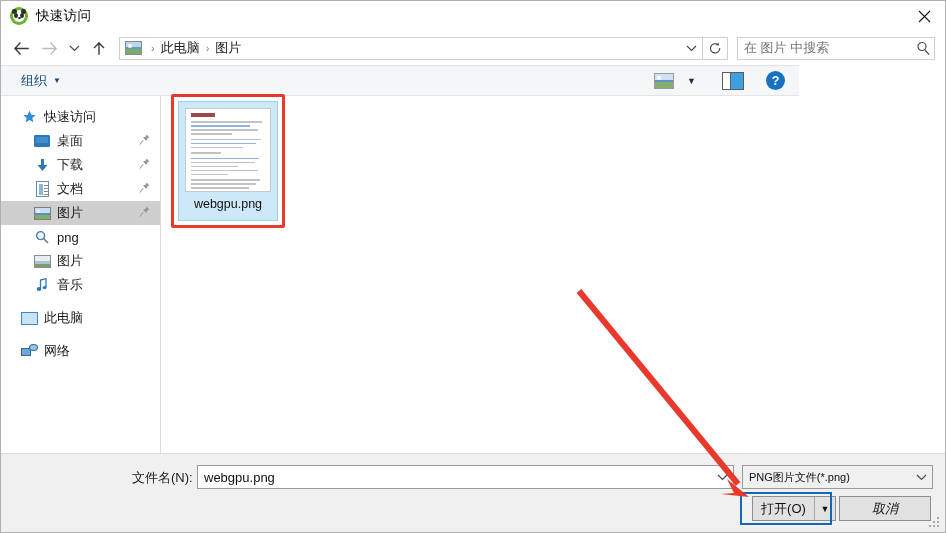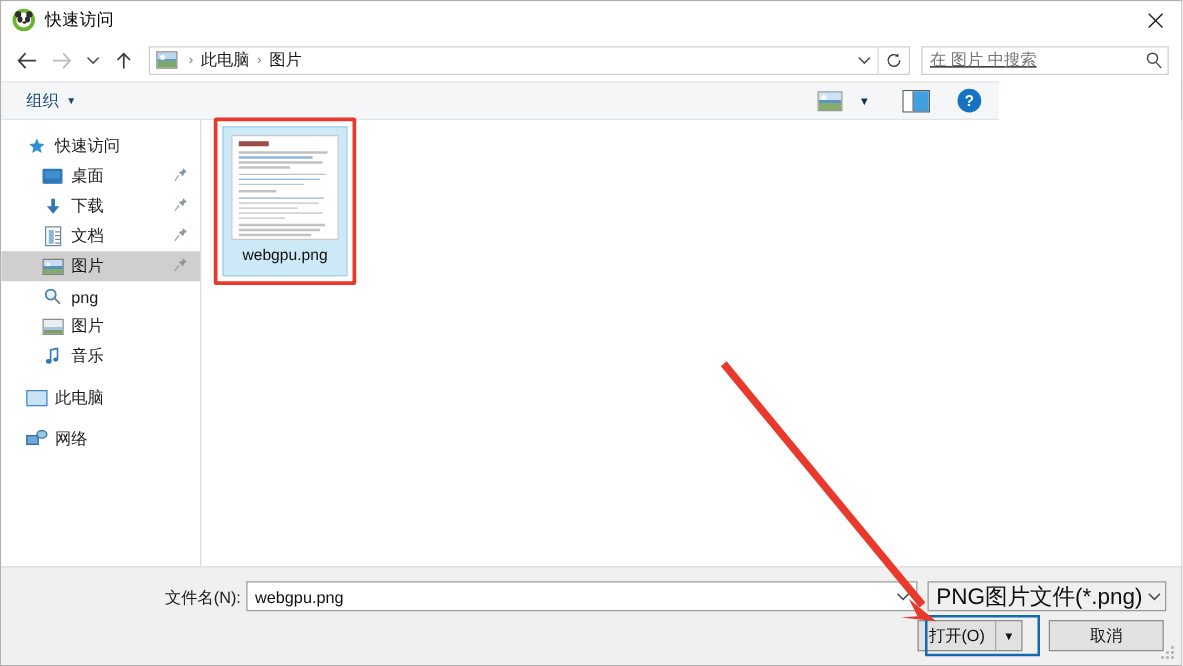--- a/index.html
+++ b/index.html
@@ -177,21 +177,20 @@
   .searchbox {
     margin-left: 9px;
     width: 198px;
     height: 23px;
     border: 1px solid #cfcfcf;
     background: #fff;
     box-sizing: border-box;
     display: flex;
     align-items: center;
     justify-content: space-between;
-    text-decoration: underline;
   }
   .search-ph {
     font-size: 13px;
     color: #767676;
     padding-left: 6px;
     white-space: nowrap;
   }
   .search-icon {
     width: 22px;
     display: flex;
@@ -526,37 +525,37 @@
     position: absolute;
     left: 741px; top: 464px;
     width: 191px; height: 24px;
     border: 1px solid #9a9a9a;
     background: #f0f0f0;
     box-sizing: border-box;
     display: flex;
     align-items: center;
   }
   .filetype-value {
-    font-size: 18px;
+    font-size: 11px;
     color: #0f0f0f;
     padding-left: 6px;
     flex: 1;
     white-space: nowrap;
   }
   .filetype-caret {
     width: 22px;
     display: flex;
     align-items: center;
     justify-content: center;
     color: #4a4a4a;
   }
 
   .open-split {
     position: absolute;
-    left: 733px; top: 495px;
+    left: 751px; top: 495px;
     width: 84px; height: 25px;
     border: 1px solid #8e8e8e;
     background: #e1e1e1;
     box-sizing: border-box;
     display: flex;
     align-items: center;
   }
   .open-main {
     flex: 1;
     font-size: 13px;
@@ -587,20 +586,21 @@
     left: 838px; top: 495px;
     width: 92px; height: 25px;
     border: 1px solid #8e8e8e;
     background: #e1e1e1;
     box-sizing: border-box;
     font-size: 13px;
     color: #101010;
     display: flex;
     align-items: center;
     justify-content: center;
+    font-style: italic;
   }
   .resize-grip {
     position: absolute;
     right: 4px; bottom: 3px;
     width: 12px; height: 12px;
   }
   .resize-grip i {
     position: absolute;
     width: 2px; height: 2px;
     background: #a9a9a9;

